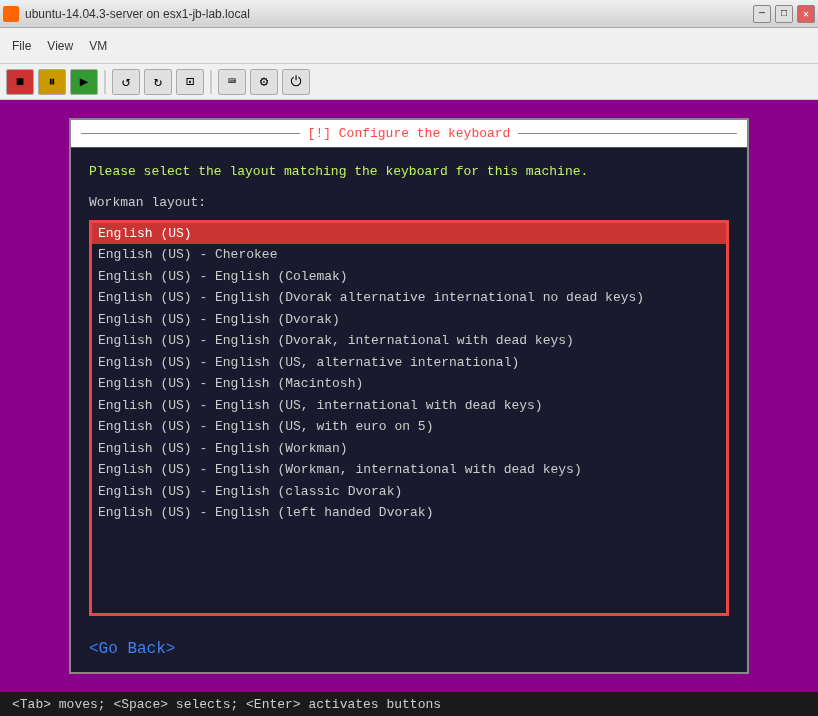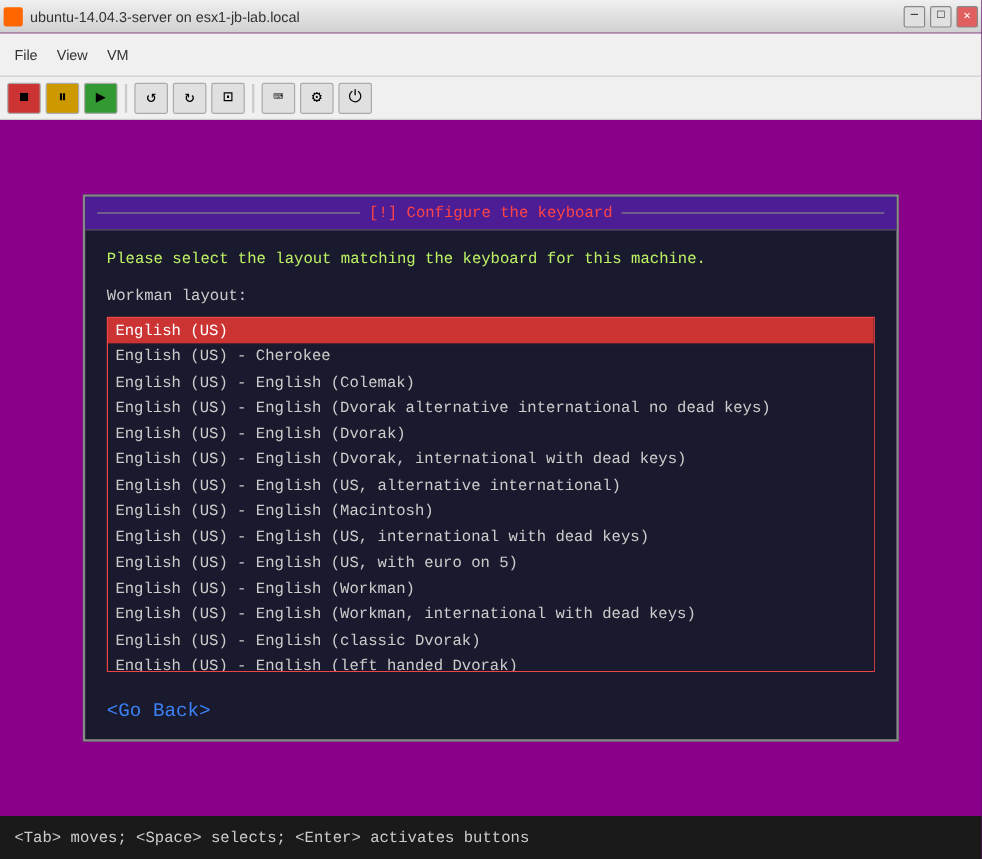--- a/index.html
+++ b/index.html
@@ -112,21 +112,21 @@
 
     
     .terminal-dialog {
       background: #1a1a2e;
       border: 2px solid #888;
       width: 680px;
       padding: 0;
       position: relative;
     }
     .dialog-title-bar {
-      background: #4c1d95;
+      background: #ffffff;
       color: #ff4444;
       text-align: center;
       padding: 6px 0;
       font-family: 'Courier New', Courier, monospace;
       font-size: 13px;
       border-bottom: 1px solid #555;
       display: flex;
       align-items: center;
       justify-content: center;
     }
@@ -151,23 +151,23 @@
     }
     .dialog-description {
       margin-bottom: 10px;
       color: #bef264;
     }
     .dialog-label {
       margin-bottom: 6px;
       color: #cccccc;
     }
     .keyboard-list {
-      border: 1px solid #ef4444;
+      border: 3px solid #ef4444;
       background: #1a1a2e;
-      height: 296px;
+      height: 396px;
       overflow-y: auto;
     }
     .list-item {
       padding: 1px 6px;
       color: #cccccc;
       cursor: pointer;
       white-space: nowrap;
       font-size: 13px;
       line-height: 1.5;
     }
@@ -183,21 +183,21 @@
     .go-back-btn {
       color: #3b82f6;
       cursor: pointer;
       font-family: 'Courier New', Courier, monospace;
       font-size: 16px;
     }
 
     
     .statusbar {
       background: #1a1a1a;
-      height: 36px;
+      height: 24px;
       display: flex;
       align-items: center;
       padding: 0 12px;
       color: #cccccc;
       font-family: 'Courier New', Courier, monospace;
       font-size: 13px;
       flex-shrink: 0;
     }
 
     

